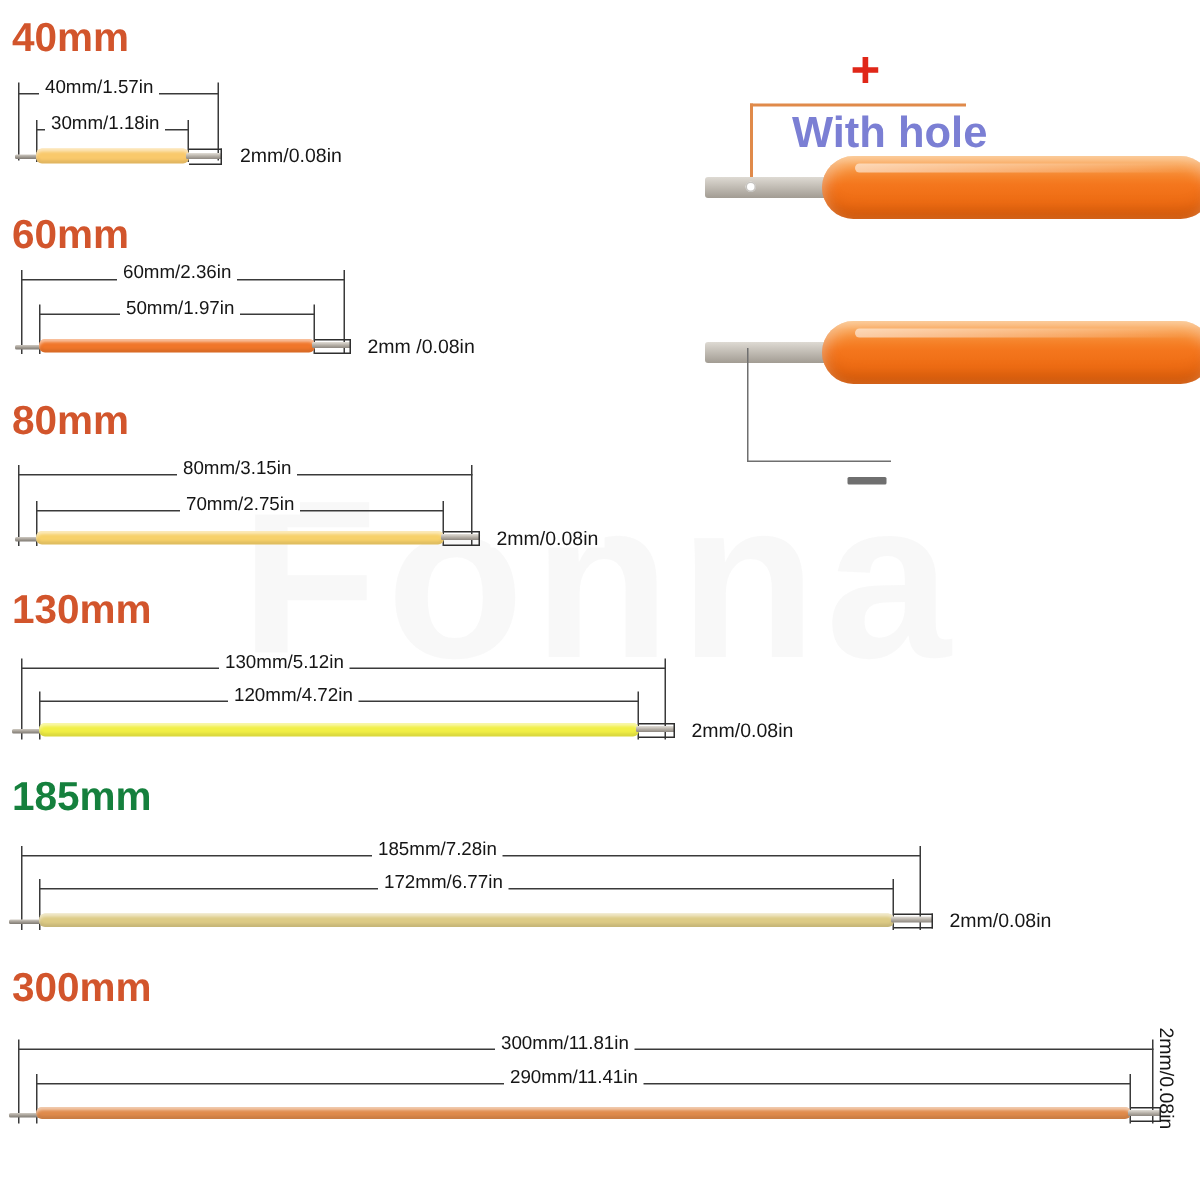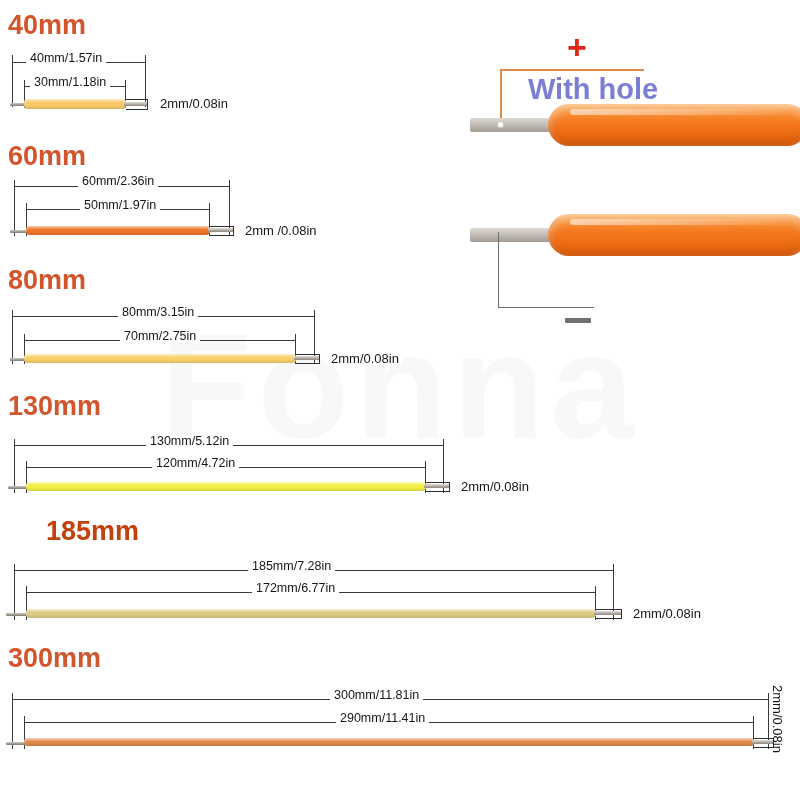--- a/index.html
+++ b/index.html
@@ -263,21 +263,21 @@
       <div class="caliper">
         <div class="bar" style="left:426px; top:95px; width:24px; height:1px"></div>
         <div class="bar" style="left:426px; top:104px; width:24px; height:1px"></div>
         <div class="bar" style="left:449px; top:95px; width:1px; height:10px"></div>
       </div>
     </div>
     <div class="dim-label" style="left:457px; top:93px; font-size:13px">2mm/0.08in</div>
   </div>
 
   <div class="row" style="top:512px;height:125px">
-    <div class="row-title" style="top: 6px; color: #c2410c; margin-left: 38px;">185mm</div>
+    <div class="row-title" style="top: 6px; color: #15803d;">185mm</div>
 
     <div class="dim" style="left:14px; top:58px; width:600px"></div>
     <div class="tick" style="left:14px; top:52px; height:56px"></div>
     <div class="tick" style="left:613px; top:52px; height:56px"></div>
     <div class="dim-label" style="left:248px; top:48px">185mm/7.28in</div>
 
     <div class="dim" style="left:26px; top:80px; width:570px"></div>
     <div class="tick" style="left:26px; top:74px; height:34px"></div>
     <div class="tick" style="left:595px; top:74px; height:34px"></div>
     <div class="dim-label" style="left:252px; top:70px">172mm/6.77in</div>

